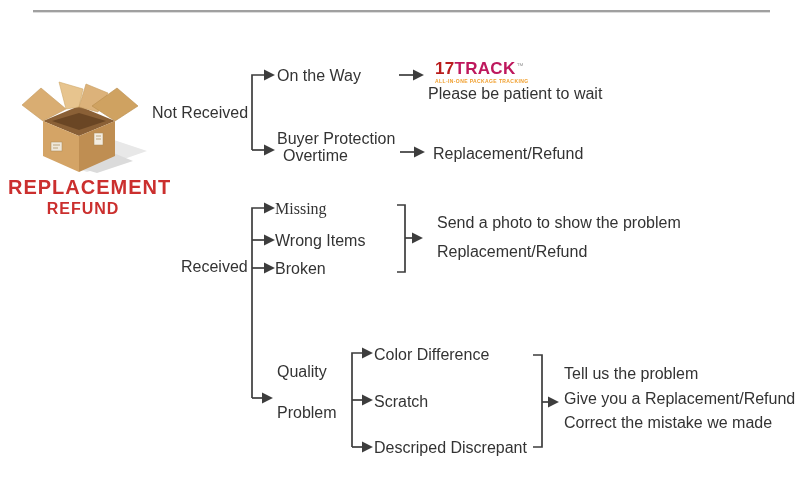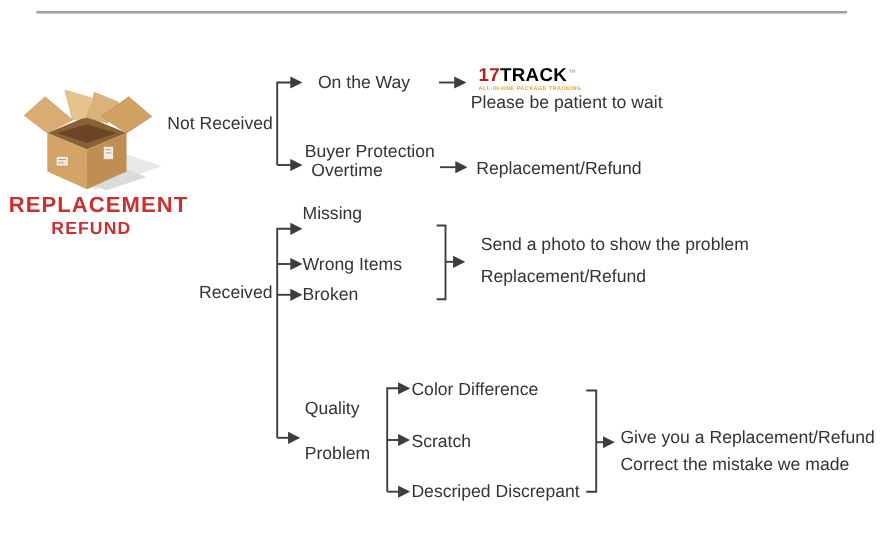--- a/index.html
+++ b/index.html
@@ -14,45 +14,45 @@
   .node{position:absolute;font-size:16px;color:#333;white-space:nowrap;line-height:17px;}
   
   .boxart{position:absolute;left:15px;top:68px;width:135px;height:112px;}
   .brand{position:absolute;left:8px;top:176px;width:150px;text-align:center;color:#cb2f2e;font-weight:700;}
   .brand .l1{font-size:20px;letter-spacing:1px;line-height:22px;}
   .brand .l2{font-size:16px;letter-spacing:1px;line-height:22px;}
   
   #wires{position:absolute;left:0;top:0;width:800px;height:497px;}
   
   #n-not-received{left:152px;top:104px;}
-  #n-on-the-way{left:277px;top:67px;margin-left:12px;}
+  #n-on-the-way{left:277px;top:67px;}
   #n-check1{left:428px;top:62px;display:flex;align-items:flex-start;}
   #n-check2{left:428px;top:85px;}
   #n-buyer1{left:277px;top:130px;}
   #n-buyer2{left:283px;top:147px;}
   #n-rr1{left:433px;top:145px;}
   #n-received{left:181px;top:258px;}
-  #n-missing{left:275px;top:186px;}
+  #n-missing{left:275px;top:200px;font-family:Liberation Serif, serif;}
   #n-wrong{left:275px;top:232px;}
   #n-broken{left:275px;top:260px;}
   #n-send1{left:437px;top:214px;}
   #n-send2{left:437px;top:243px;}
   #n-quality1{left:277px;top:363px;text-align:right;}
   #n-quality2{left:277px;top:404px;}
   #n-colordiff{left:374px;top:346px;}
   #n-scratch{left:374px;top:393px;}
   #n-descriped{left:374px;top:439px;}
   #n-tell1{left:564px;top:365px;}
   #n-tell2{left:564px;top:390px;text-align:right;}
   #n-tell3{left:564px;top:414px;}
   
   .logo17{display:inline-flex;flex-direction:column;margin-left:7px;margin-top:-2px;line-height:1;}
   .logo17 .main{font-weight:800;font-size:17px;letter-spacing:.3px;}
   .logo17 .p17{color:#b91c1c;}
-  .logo17 .word{color:#000000;}
+  .logo17 .word{color:#be185d;}
   .logo17 .tm{color:#9a9a9a;font-size:7px;vertical-align:6px;font-weight:400;margin-left:1px;}
   .logo17 .tagline{color:#f09f2e;font-size:5px;font-weight:700;letter-spacing:.4px;margin-top:2px;white-space:nowrap;}
 </style>
 </head>
 <body>
 
 <div id="canvas">
 
   <div class="divider"></div>
 
@@ -131,16 +131,17 @@
   <div class="node" id="n-wrong">Wrong Items</div>
   <div class="node" id="n-broken">Broken</div>
   <div class="node" id="n-send1">Send a photo to show the problem</div>
   <div class="node" id="n-send2">Replacement/Refund</div>
 
   <div class="node" id="n-quality1">Quality</div>
   <div class="node" id="n-quality2">Problem</div>
   <div class="node" id="n-colordiff">Color Difference</div>
   <div class="node" id="n-scratch">Scratch</div>
   <div class="node" id="n-descriped">Descriped Discrepant</div>
+  <div class="node" id="n-tell1">Tell us the problem</div>
   <div class="node" id="n-tell2">Give you a Replacement/Refund</div>
   <div class="node" id="n-tell3">Correct the mistake we made</div>
 
 </div>
 
 </body></html>

